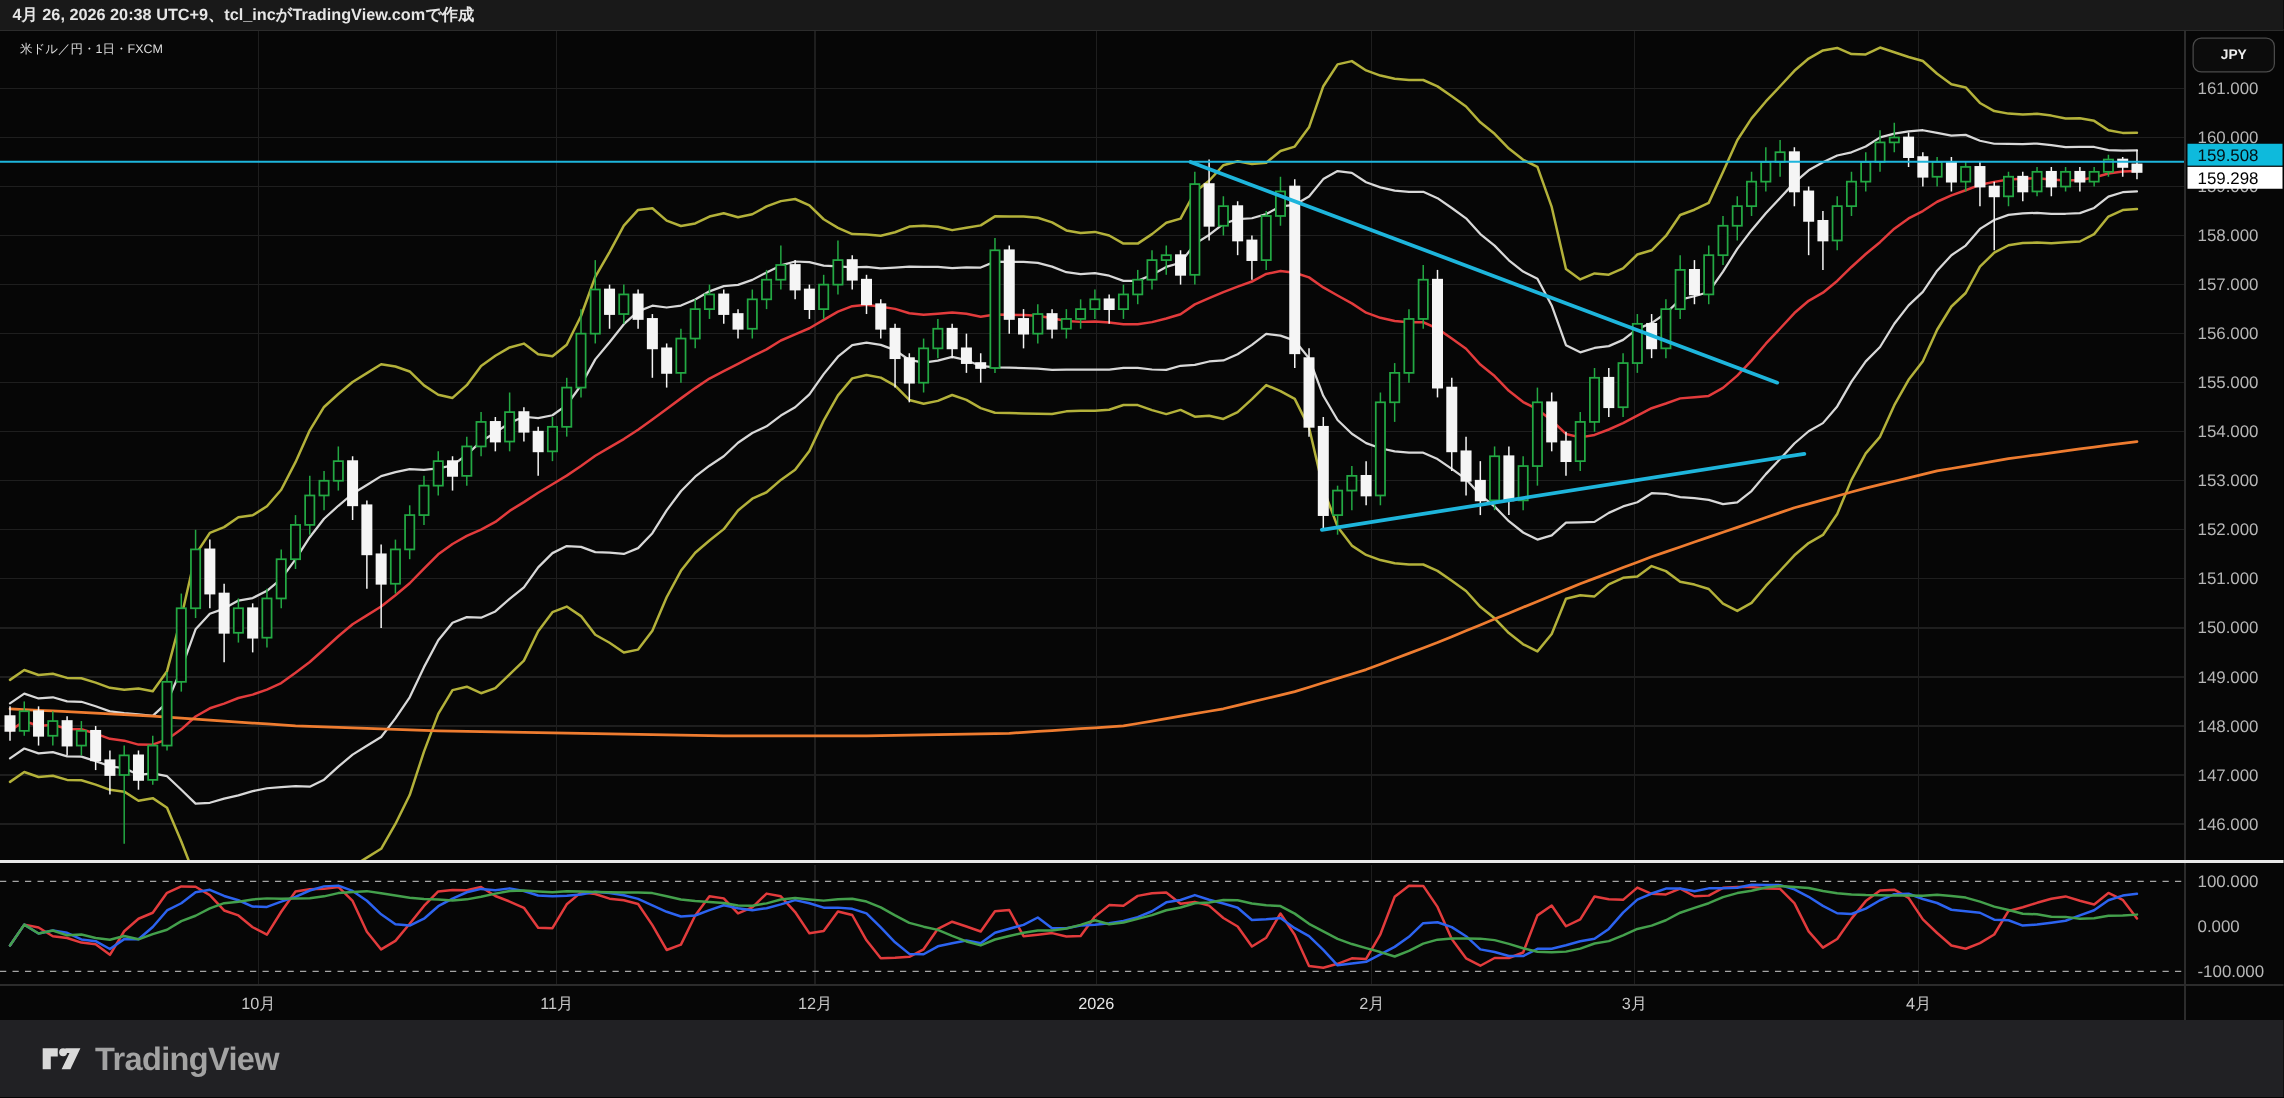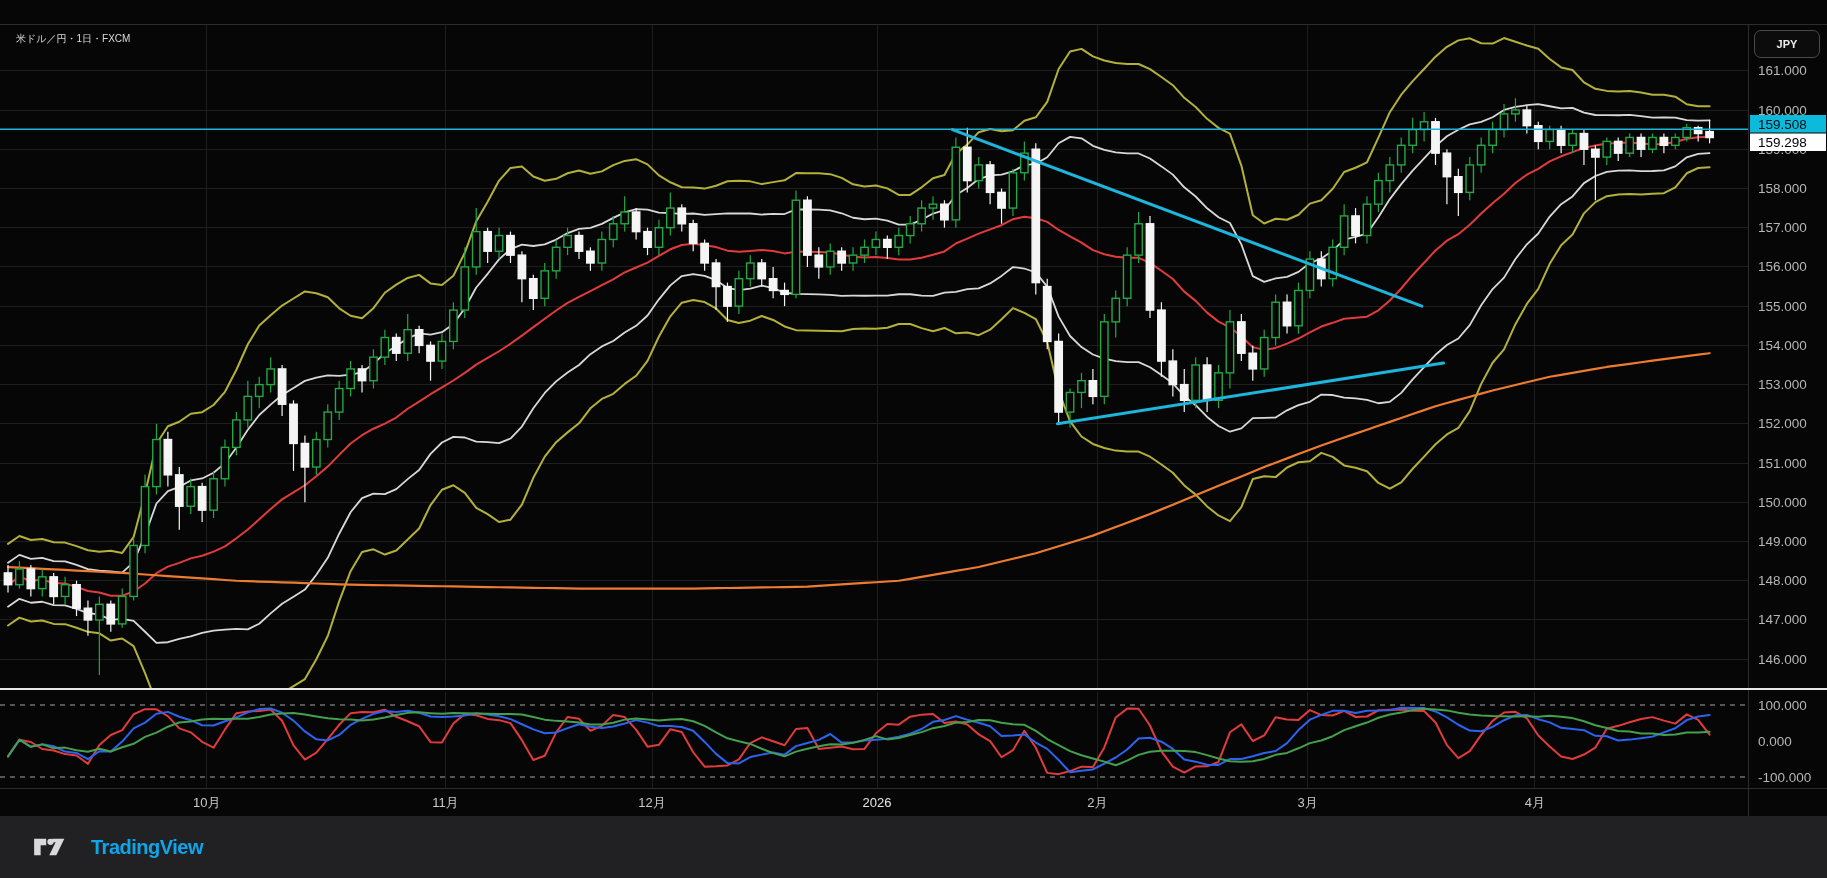--- a/index.html
+++ b/index.html
@@ -9,26 +9,29 @@
               color:#e6e6e6;font-size:13px;font-weight:bold;line-height:24px;padding-left:10px;
               box-sizing:border-box;white-space:nowrap;z-index:5;}
   #chart-svg{position:absolute;left:0;top:0;z-index:1;}
   #legend{position:absolute;left:16px;top:32px;color:#dcdcdc;font-size:10px;z-index:4;}
   #currency-button{position:absolute;left:1754px;top:30px;width:64px;height:26px;border:1.5px solid #4a4a4a;
               border-radius:7px;background:#0c0c0c;color:#ededed;font-size:11px;font-weight:bold;
               display:flex;align-items:center;justify-content:center;z-index:5;cursor:pointer;}
   #footer-bar{position:absolute;left:0;top:816px;width:100%;height:62px;background:#212124;
               display:flex;align-items:center;z-index:5;}
   #footer-bar .tv-mark{margin-left:32px;}
-  #footer-bar .tv-word{margin-left:25px;color:#0ea5e9;font-size:20px;font-weight:bold;letter-spacing:-0.5px;}
+  #footer-bar .tv-word{margin-left:10px;color:#a3a3a3;font-size:26px;font-weight:bold;letter-spacing:-0.5px;}
 </style>
 </head>
 <body>
 
 <div id="stage">
+  <div id="header-bar">
+    <span>4月 26, 2026 20:38 UTC+9、tcl_incがTradingView.comで作成</span>
+  </div>
 
   <svg id="chart-svg" width="1827" height="878" viewBox="0 0 1827 878">
       <defs>
         <clipPath id="mainPane">
           <rect x="0" y="25" width="1748" height="663"></rect>
         </clipPath>
         <clipPath id="oscPane">
           <rect x="0" y="692" width="1748" height="95"></rect>
         </clipPath>
       </defs>

